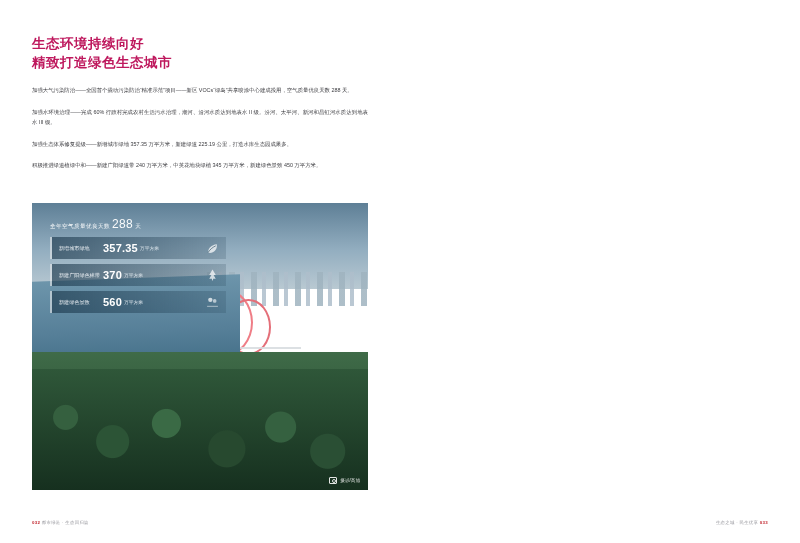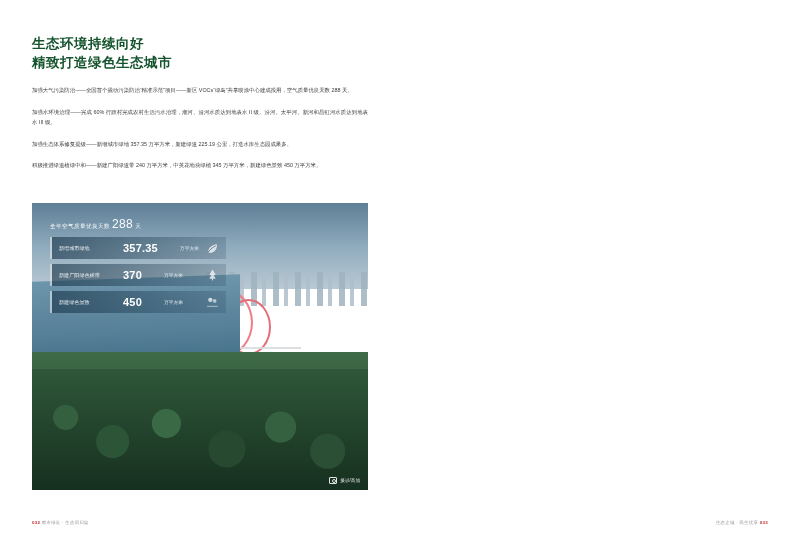--- a/index.html
+++ b/index.html
@@ -4,21 +4,21 @@
 <style>
   html,body{margin:0;padding:0;background:#ffffff;}
   body{width:800px;height:543px;font-family:"Liberation Sans","DejaVu Sans",sans-serif;overflow:hidden;}
   .spread{position:relative;width:800px;height:543px;background:#ffffff;}
   .page-left{position:absolute;left:0;top:0;width:400px;height:543px;background:#ffffff;}
   .page-right{position:absolute;left:400px;top:0;width:400px;height:543px;background:#ffffff;}
   .gutter{position:absolute;left:399px;top:0;width:2px;height:543px;background:#e8e8ea;}
 
   
   .lt{position:absolute;left:32px;top:34px;width:336px;}
-  .headline{color:#14532d;font-weight:bold;line-height:1.42;letter-spacing:.5px;}
+  .headline{color:#be185d;font-weight:bold;line-height:1.42;letter-spacing:.5px;}
   .headline .h1{font-size:13.5px;display:block;}
   .headline .h2{font-size:13.5px;display:block;}
   .para{margin-top:13px;font-size:5.4px;line-height:1.95;color:#3c3c40;text-align:justify;}
   .para.sp{margin-top:11px;}
 
   
   .photo-left{position:absolute;left:32px;top:203px;width:336px;height:287px;overflow:hidden;
     background:linear-gradient(#6c8fa8 0%,#7fa0b5 16%,#8fae bf 20%,#4a6f56 40%,#35543e 62%,#22402c 100%);}
   .sky{position:absolute;left:0;top:0;width:100%;height:30%;
     background:linear-gradient(#5e7f96,#93aec0 55%,#b9c9d2 100%);}
@@ -44,21 +44,21 @@
   .bridge .a2{left:26%;top:0%;width:46%;height:100%;border-color:#ef7d86;}
   .bridge .a3{left:52%;top:16%;width:36%;height:82%;border-color:#e46f79;}
   .bridgedeck{position:absolute;left:34%;top:50%;width:46%;height:2.5px;background:#d8dde0;opacity:.9;}
 
   .stats{position:absolute;left:18px;top:14px;width:176px;}
   .stat-title{font-size:5.6px;color:#ffffff;letter-spacing:.4px;margin-bottom:6px;opacity:.96;}
   .stat-title .tv{font-size:12px;font-weight:normal;margin:0 2px;}
   .stat-title .tu{font-size:5.6px;}
   .stat-row{position:relative;height:22px;margin-bottom:5px;
     background:linear-gradient(90deg,rgba(24,52,72,.62),rgba(24,52,72,.18));
-    border-left:2px solid rgba(255,255,255,.55);display:flex;align-items:center;padding-left:7px;gap:20px;}
+    border-left:2px solid rgba(255,255,255,.55);display:flex;align-items:center;padding-left:7px;}
   .stat-label{font-size:5.1px;color:#e9eef2;width:44px;line-height:1.25;}
   .stat-val{font-size:11px;font-weight:bold;color:#ffffff;letter-spacing:.2px;}
   .stat-unit{font-size:4.8px;color:#dde6ec;margin-left:2px;}
   .stat-ico{position:absolute;right:7px;top:50%;transform:translateY(-50%);width:13px;height:13px;opacity:.85;}
   .stat-ico svg{width:13px;height:13px;display:block;}
   .credit{position:absolute;right:8px;bottom:6px;font-size:4.6px;color:#ffffff;opacity:.88;display:flex;align-items:center;gap:3px;}
   .credit .cam{width:6px;height:5px;border:.6px solid #fff;border-radius:1px;position:relative;}
   .credit .cam:after{content:"";position:absolute;left:1.9px;top:1.3px;width:2.2px;height:2.2px;border:.5px solid #fff;border-radius:50%;}
 
   .folio-l{position:absolute;left:32px;bottom:18px;font-size:4.4px;color:#9a9aa0;letter-spacing:.3px;}
@@ -125,21 +125,21 @@
             <svg viewBox="0 0 24 24">
                 <path d="M12 2l6 10h-4l4 7H6l4-7H6z" fill="#ffffff" opacity=".85"></path>
                 <rect x="11" y="18" width="2" height="4" fill="#ffffff" opacity=".85"></rect>
               </svg>
           </span>
         </div>
 
 
         <div class="stat-row">
           <span class="stat-label">新建绿色景致</span>
-          <span class="stat-val">450</span>
+          <span class="stat-val">560</span>
           <span class="stat-unit">万平方米</span>
           <span class="stat-ico">
             <svg viewBox="0 0 24 24">
                 <circle cx="8" cy="8" r="4" fill="#fff" opacity=".85"></circle>
                 <circle cx="16" cy="10" r="3.4" fill="#fff" opacity=".7"></circle>
                 <path d="M2 20h20" stroke="#fff" stroke-width="1.4" opacity=".8"></path>
               </svg>
           </span>
         </div>
       </div>

